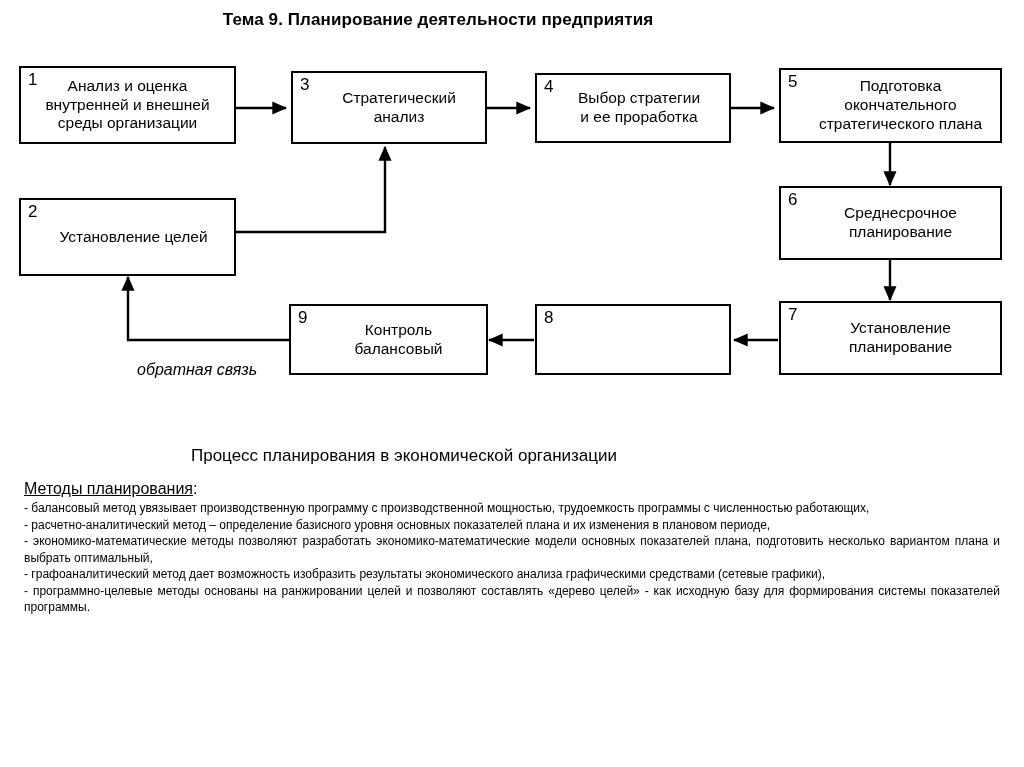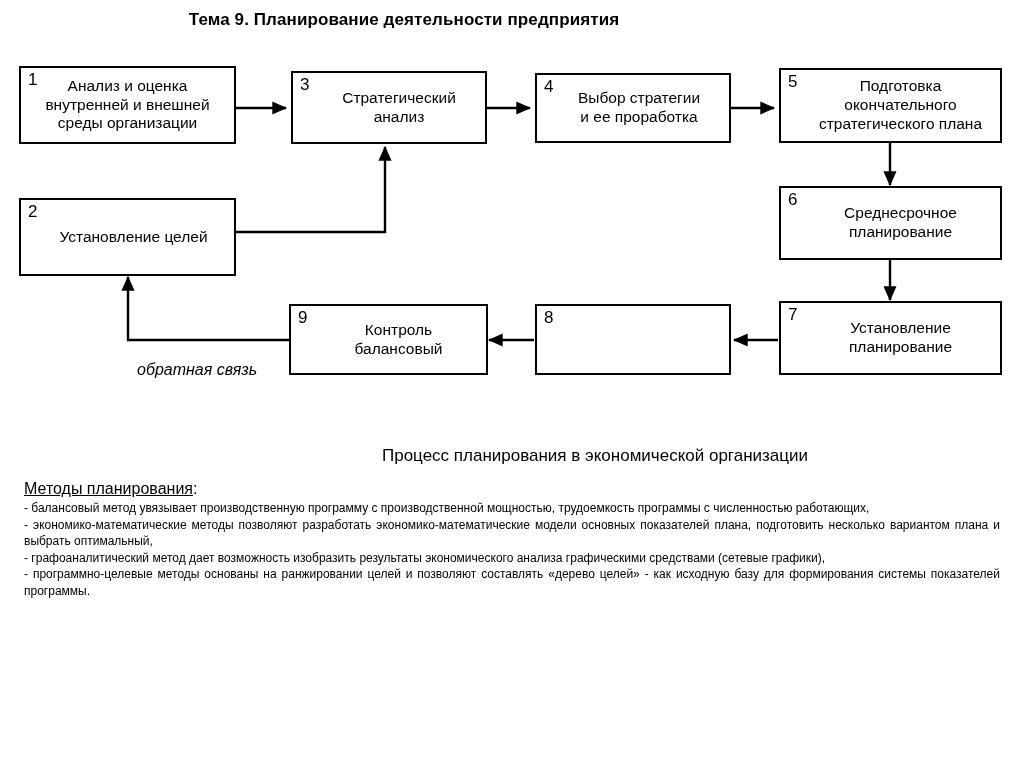--- a/index.html
+++ b/index.html
@@ -20,20 +20,21 @@
   
   #page-title {
     position: absolute;
     left: 0;
     top: 10px;
     width: 808px;
     text-align: center;
     font-size: 17px;
     font-weight: bold;
     letter-spacing: 0.1px;
+    padding-left: 34px;
   }
 
   
   #diagram {
     position: absolute;
     left: 0;
     top: 55px;
     width: 1024px;
     height: 340px;
   }
@@ -81,21 +82,21 @@
     font-style: italic;
     white-space: nowrap;
   }
 
   
   #caption {
     position: absolute;
     left: 0;
     top: 446px;
     width: 808px;
-    text-align: right;
+    text-align: center;
     font-size: 17px;
   }
 
   
   #methods {
     position: absolute;
     left: 24px;
     top: 478px;
     width: 976px;
   }
@@ -208,16 +209,17 @@
 
   <div id="feedback-label">обратная связь</div>
 </div>
 
 <div id="caption">Процесс планирования в экономической организации</div>
 
 <div id="methods">
   <p id="methods-heading-line"><span class="underlined">Методы планирования</span><span class="colon">:</span></p>
 
   <p class="method-para">-  балансовый  метод  увязывает  производственную  программу  с  производственной  мощностью, трудоемкость программы с численностью работающих,</p>
+  <p class="method-para">-  расчетно-аналитический  метод  –  определение  базисного  уровня  основных  показателей  плана  и  их изменения в плановом периоде,</p>
   <p class="method-para">-  экономико-математические  методы  позволяют  разработать  экономико-математические  модели основных показателей плана, подготовить несколько вариантом плана и выбрать оптимальный,</p>
   <p class="method-para">-  графоаналитический  метод  дает  возможность  изобразить  результаты  экономического  анализа графическими средствами (сетевые графики),</p>
   <p class="method-para">-  программно-целевые  методы  основаны  на  ранжировании  целей  и  позволяют  составлять  «дерево целей» - как исходную базу для формирования системы показателей программы.</p>
 </div>
 
 </body></html>

